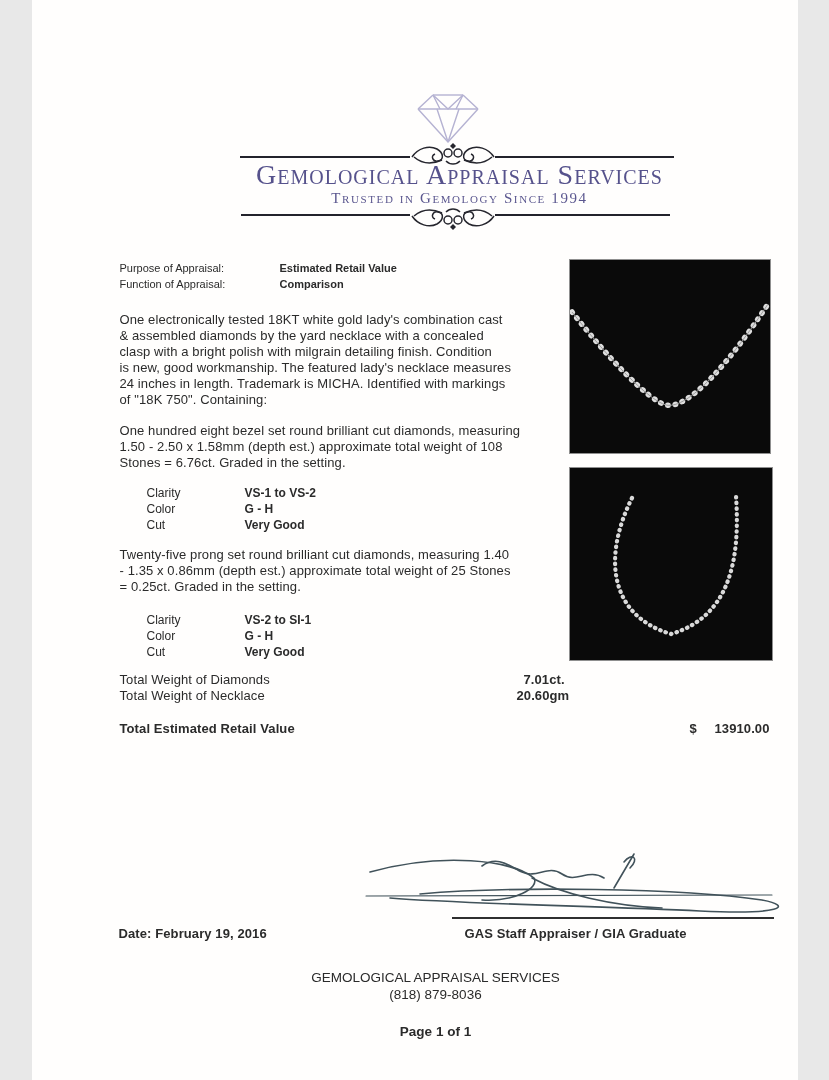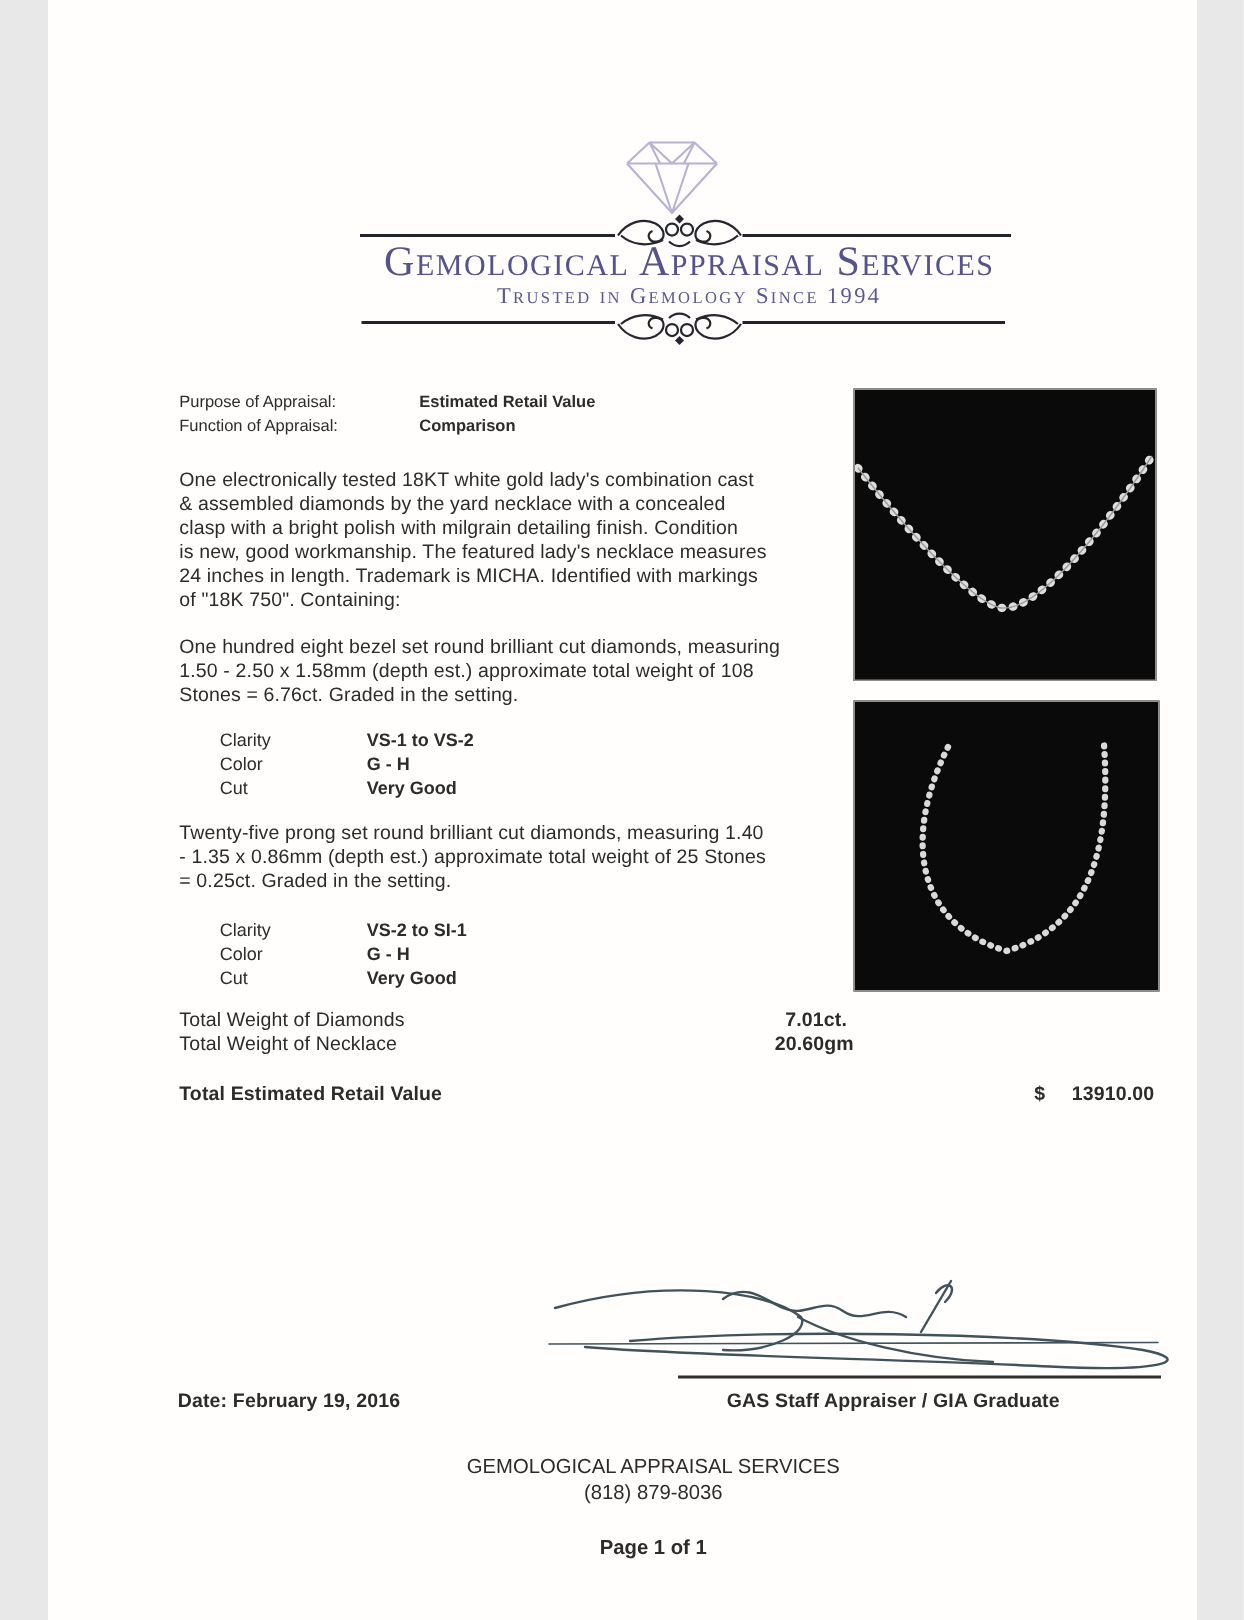--- a/index.html
+++ b/index.html
@@ -171,21 +171,21 @@
       <path d="M 252,40 L 272,6"></path>
       <path d="M 262,14 C 270,4 278,10 268,20"></path>
       <path d="M 58,46 C 150,38 320,40 400,52 C 432,58 420,67 338,63 C 238,58 100,56 28,50"></path>
       <path d="M 170,30 C 200,46 250,58 300,60"></path>
       <path d="M 4,48 L 410,47" stroke-width="1.1"></path>
     </g>
   </svg>
   <div class="abs sig-rule"></div>
 
   <span class="abs body-text bold" style="left:87px;top:926px;">Date: February 19, 2016</span>
-  <span class="abs body-text bold" style="left:444px;top:926px;width:240px;text-align:center;">GAS Staff Appraiser / GIA Graduate</span>
+  <span class="abs body-text bold" style="left:424px;top:926px;width:240px;text-align:center;">GAS Staff Appraiser / GIA Graduate</span>
 
   <div class="abs" style="left:104px;top:969px;width:600px;">
     <div class="footer-line">GEMOLOGICAL APPRAISAL SERVICES</div>
     <div class="footer-line">(818) 879-8036</div>
     <div class="footer-line bold" style="margin-top:20px;">Page 1 of 1</div>
   </div>
 
 </div>
 
 </body></html>

